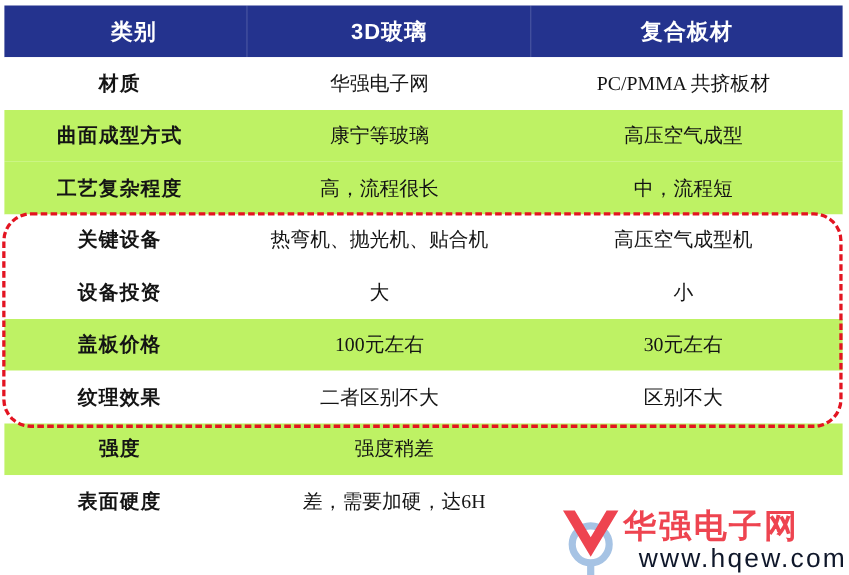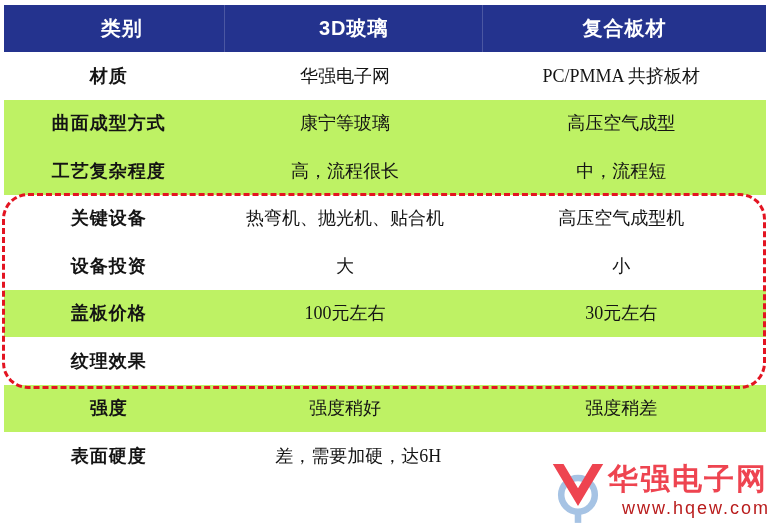--- a/index.html
+++ b/index.html
@@ -81,22 +81,22 @@
   .wm-logo { flex: 0 0 auto; margin-top: 2px; }
   .wm-text { display: flex; flex-direction: column; margin-left: 2px; }
   .wm-name {
     font-size: 30px;
     font-weight: bold;
     color: #EE4450;
     letter-spacing: 2px;
     line-height: 36px;
   }
   .wm-url {
-    font-size: 18px;
-    color: #b91c1c;
+    font-size: 24px;
+    color: #0f172a;
     letter-spacing: 2px;
     line-height: 22px;
     padding-left: 14px;
   }
 </style>
 </head>
 <body>
 
 <div class="page">
 
@@ -132,24 +132,25 @@
       <div class="td c2">大</div>
       <div class="td c3">小</div>
     </div>
     <div class="trow light">
       <div class="td c1">盖板价格</div>
       <div class="td c2">100元左右</div>
       <div class="td c3">30元左右</div>
     </div>
     <div class="trow">
       <div class="td c1">纹理效果</div>
+      <div class="td c2">二者区别不大</div>
+      <div class="td c3">区别不大</div>
     </div>
     <div class="trow light">
       <div class="td c1">强度</div>
-      <div class="td c2">强度稍好</div>
       <div class="td c3">强度稍差</div>
     </div>
     <div class="trow">
       <div class="td c1">表面硬度</div>
       <div class="td c3">差，需要加硬，达6H</div>
     </div>
   </div>
 
   <div class="dashed-box"></div>
 

